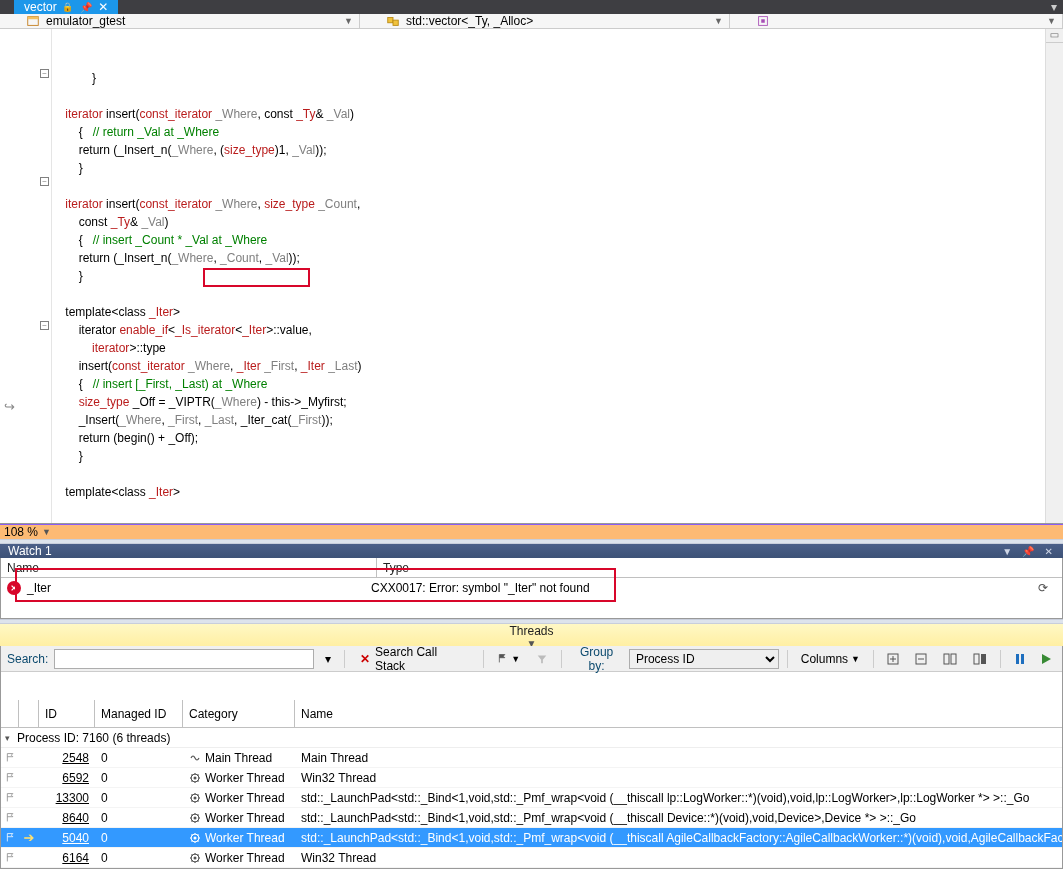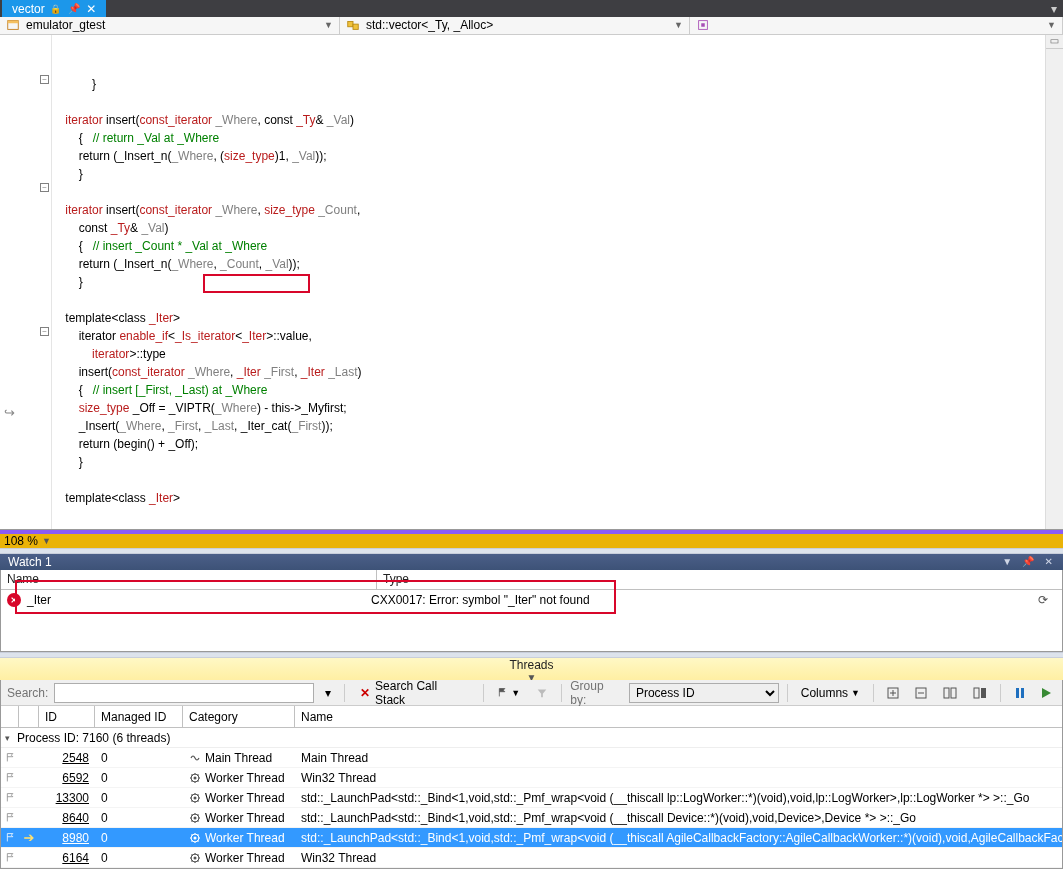--- a/index.html
+++ b/index.html
@@ -1,26 +1,26 @@
 <!DOCTYPE html>
 <html><head>
 <meta charset="utf-8">
 <style>
 * { margin: 0; padding: 0; box-sizing: border-box; font-family: "Segoe UI", Tahoma, sans-serif; font-size: 12px; }
 body { background: #fff; width: 1063px; height: 869px; overflow: hidden; display: flex; flex-direction: column; }
-.tab-strip { background: #3e3e42; height: 24px; display: flex; align-items: stretch; padding-left: 2px; }
+.tab-strip { background: #3e3e42; height: 24px; display: flex; align-items: stretch; padding-left: 14px; }
 .tab { background: #1c97ea; color: #fff; padding: 0 10px; display: flex; align-items: center; gap: 6px; font-size: 12px; }
 .tab .lock { font-size: 9px; }
 .tab .pin { font-size: 10px; }
 .tab .x { font-size: 12px; cursor: pointer; }
 .tab-strip-spacer { flex: 1; }
 .tab-strip-dd { color: #ccc; padding: 0 6px; display: flex; align-items: center; cursor: pointer; }
 
 .nav-bar { height: 24px; border-bottom: 1px solid #ccc; display: flex; align-items: stretch; background: #f6f6f6; }
-.nav-bar .combo { border-right: 1px solid #ccc; display: flex; align-items: center; padding: 0 6px; gap: 6px; cursor: pointer; }
+.nav-bar .combo { border-right: 1px solid #ccc; display: flex; align-items: center; padding: 0 6px; gap: 6px; cursor: pointer; margin-left: 20px; }
 .nav-bar .combo .dd { margin-left: auto; color: #666; font-size: 9px; }
 .nav-bar .combo.scope { width: 340px; }
 .nav-bar .combo.type { width: 350px; }
 .nav-bar .combo.member { flex: 1; }
 .nav-bar .ico { width: 14px; height: 14px; display: inline-flex; align-items: center; justify-content: center; }
 
 .editor-wrap { display: flex; flex: 0 0 448px; background: #fff; border-bottom: 1px solid #999; }
 .margin { width: 52px; border-right: 1px solid #e5e5e5; background: #fff; position: relative; }
 .margin .collapse { position: absolute; right: 2px; width: 9px; height: 9px; border: 1px solid #808080; font-size: 8px; line-height: 7px; text-align: center; color: #808080; cursor: pointer; }
 .margin .arrow-glyph { position: absolute; left: 4px; font-size: 13px; color: #888; }
@@ -29,21 +29,21 @@
 .editor-vsb .split-glyph { display: block; height: 14px; border-bottom: 1px solid #ccc; text-align: center; font-size: 10px; color: #666; cursor: ns-resize; }
 
 .kw { color: #000000; }
 .typ { color: #b91c1c; }
 .com { color: #008000; }
 .pl { color: #808080; }
 
 .hl-red { border: 2px solid #d8062a; }
 .hl-template { position: absolute; left: 151px; top: 239px; width: 107px; height: 19px; }
 
-.zoom-bar { height: 18px; background: #eab308; border-top: 4px solid #8b5cf6; display: flex; align-items: center; padding: 0 4px; font-size: 11px; }
+.zoom-bar { height: 18px; background: #fdba74; border-top: 1px solid #8b5cf6; display: flex; align-items: center; padding: 0 4px; font-size: 11px; }
 .zoom-bar .dd { font-size: 9px; margin-left: 4px; color: #555; }
 .zoom-bar .hsb { flex: 1; height: 12px; margin: 0 4px; }
 
 .splitter-h { height: 8px; background: #dde3ec; border-top: 1px solid #c8cedb; border-bottom: 1px solid #c8cedb; cursor: ns-resize; }
 
 .panel-title { height: 22px; background: linear-gradient(#4b5f88, #3d5277); color: #fff; display: flex; align-items: center; padding: 0 8px; gap: 6px; font-size: 12px; }
 .panel-title .spacer { flex: 1; }
 .panel-title .tbtn { color: #cfd6e6; font-size: 10px; cursor: pointer; padding: 0 2px; }
 
 .watch-panel { height: 114px; display: flex; flex-direction: column; border: 1px solid #999; border-top: none; }
@@ -61,27 +61,27 @@
 .watch-row .refresh { width: 18px; color: #555; cursor: pointer; }
 .hl-watch { position: absolute; left: 14px; top: -10px; width: 601px; height: 34px; pointer-events: none; }
 
 .threads-panel { flex: 1; display: flex; flex-direction: column; border: 1px solid #999; border-top: none; }
 .threads-title { height: 22px; background: linear-gradient(#fff8c5, #ffefa3); color: #222; display: flex; align-items: center; padding: 0 8px; font-size: 12px; flex-direction: column; }
 .threads-title .spacer { flex: 1; }
 .threads-title .tbtn { color: #555; font-size: 10px; cursor: pointer; padding: 0 2px; }
 
 .threads-toolbar { height: 26px; background: #f0f0f0; border-bottom: 1px solid #ccc; display: flex; align-items: center; padding: 0 6px; gap: 6px; font-size: 12px; }
 .threads-toolbar input { width: 260px; height: 20px; border: 1px solid #adadad; padding: 0 4px; font-size: 12px; }
-.threads-toolbar .lbl { color: #737373; }
+.threads-toolbar .lbl { color: #0c4a6e; text-align: center; }
 .threads-toolbar .btn { display: flex; align-items: center; gap: 3px; padding: 0 4px; height: 22px; cursor: pointer; border: 1px solid transparent; }
 .threads-toolbar .sep { width: 1px; height: 18px; background: #ccc; margin: 0 2px; }
 .threads-toolbar select { height: 20px; border: 1px solid #adadad; font-size: 12px; padding: 0 2px; }
 .threads-toolbar .ico-sm { width: 14px; height: 14px; display: inline-flex; align-items: center; justify-content: center; }
 
-.threads-hdr { height: 22px; background: #fff; border-bottom: 1px solid #c0c0c0; display: flex; }
+.threads-hdr { height: 28px; background: #fff; border-bottom: 1px solid #c0c0c0; display: flex; margin-top: 28px; }
 .threads-hdr .col { border-right: 1px solid #c0c0c0; padding: 2px 6px; display: flex; align-items: center; font-size: 12px; }
 .threads-hdr .col.flag { width: 18px; padding: 0; }
 .threads-hdr .col.cur { width: 20px; padding: 0; }
 .threads-hdr .col.id { width: 56px; }
 .threads-hdr .col.mid { width: 88px; }
 .threads-hdr .col.cat { width: 112px; }
 .threads-hdr .col.name { flex: 1; border-right: none; }
 
 .threads-body { flex: 1; background: #fff; overflow: hidden; }
 .group-row { height: 20px; display: flex; align-items: center; padding: 0 4px; font-size: 12px; background: #fff; border-bottom: 1px solid #eee; }
@@ -394,21 +394,21 @@
         </div>
         <div class="thread-row sel">
           <div class="c flag">
             <svg class="flag-outline" viewBox="0 0 14 14">
               <path d="M3 2 v10 M3 2 h7 l-2 2 l2 2 h-7" fill="none" stroke="#fff" stroke-width="1"></path>
             </svg>
           </div>
           <div class="c cur">
             <span class="cur-arrow">➔</span>
           </div>
-          <div class="c id">8980</div>
+          <div class="c id">5040</div>
           <div class="c mid">0</div>
           <div class="c cat">
             <svg class="gear" viewBox="0 0 12 12">
               <circle cx="6" cy="6" r="4" fill="none" stroke="#fff"></circle>
               <circle cx="6" cy="6" r="1.5" fill="#fff"></circle>
               <path d="M6 1 v2 M6 9 v2 M1 6 h2 M9 6 h2 M2.5 2.5 l1.4 1.4 M8.1 8.1 l1.4 1.4 M9.5 2.5 l-1.4 1.4 M3.9 8.1 l-1.4 1.4" stroke="#fff"></path>
             </svg>
             <span>Worker Thread</span>
           </div>
           <div class="c name">std::_LaunchPad&lt;std::_Bind&lt;1,void,std::_Pmf_wrap&lt;void (__thiscall AgileCallbackFactory::AgileCallbackWorker::*)(void),void,AgileCallbackFact</div>

